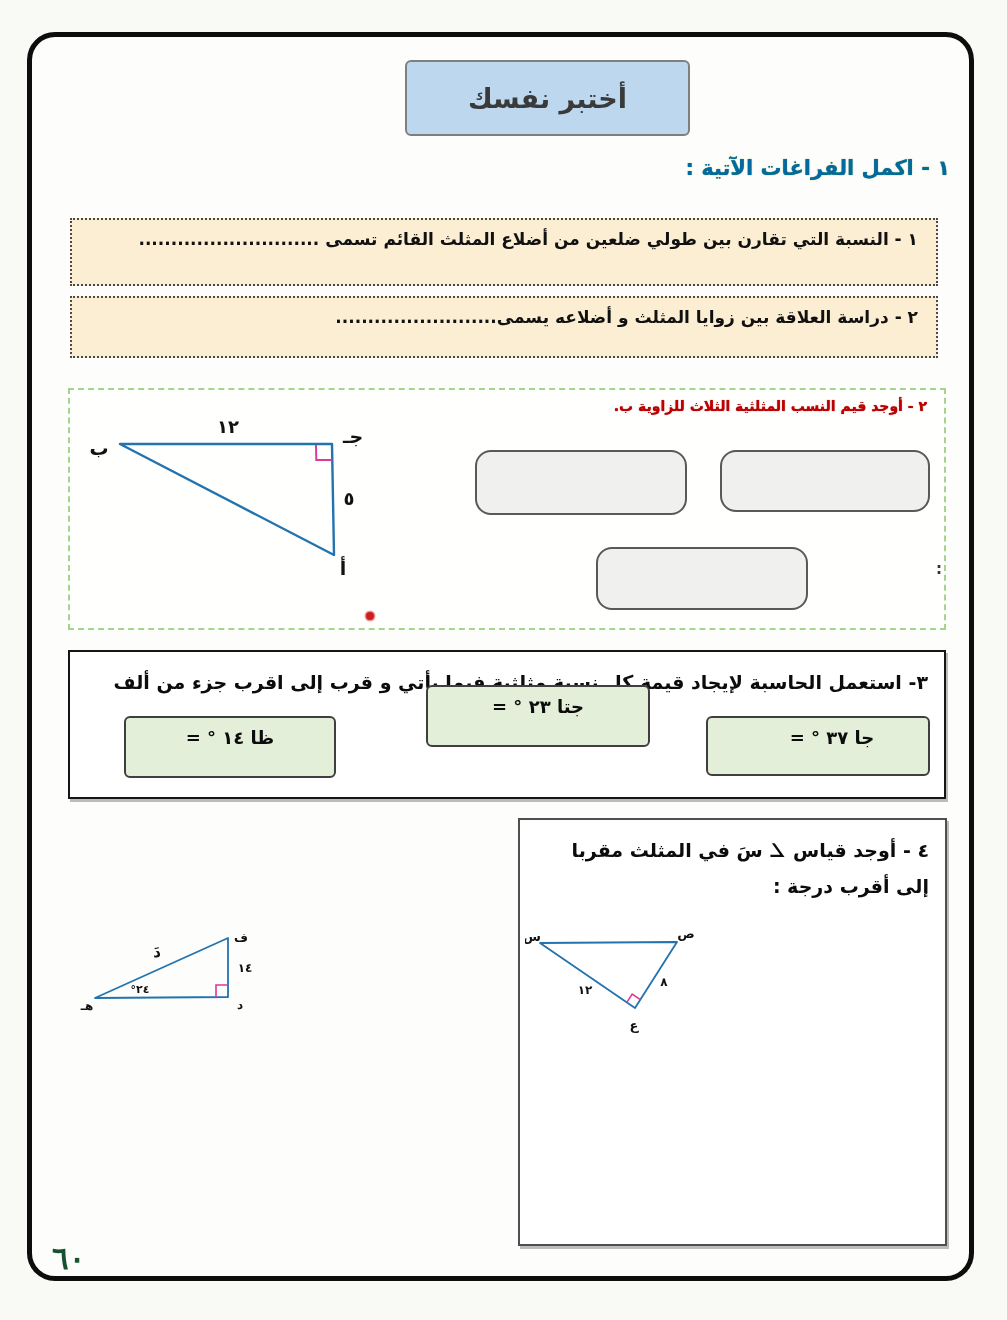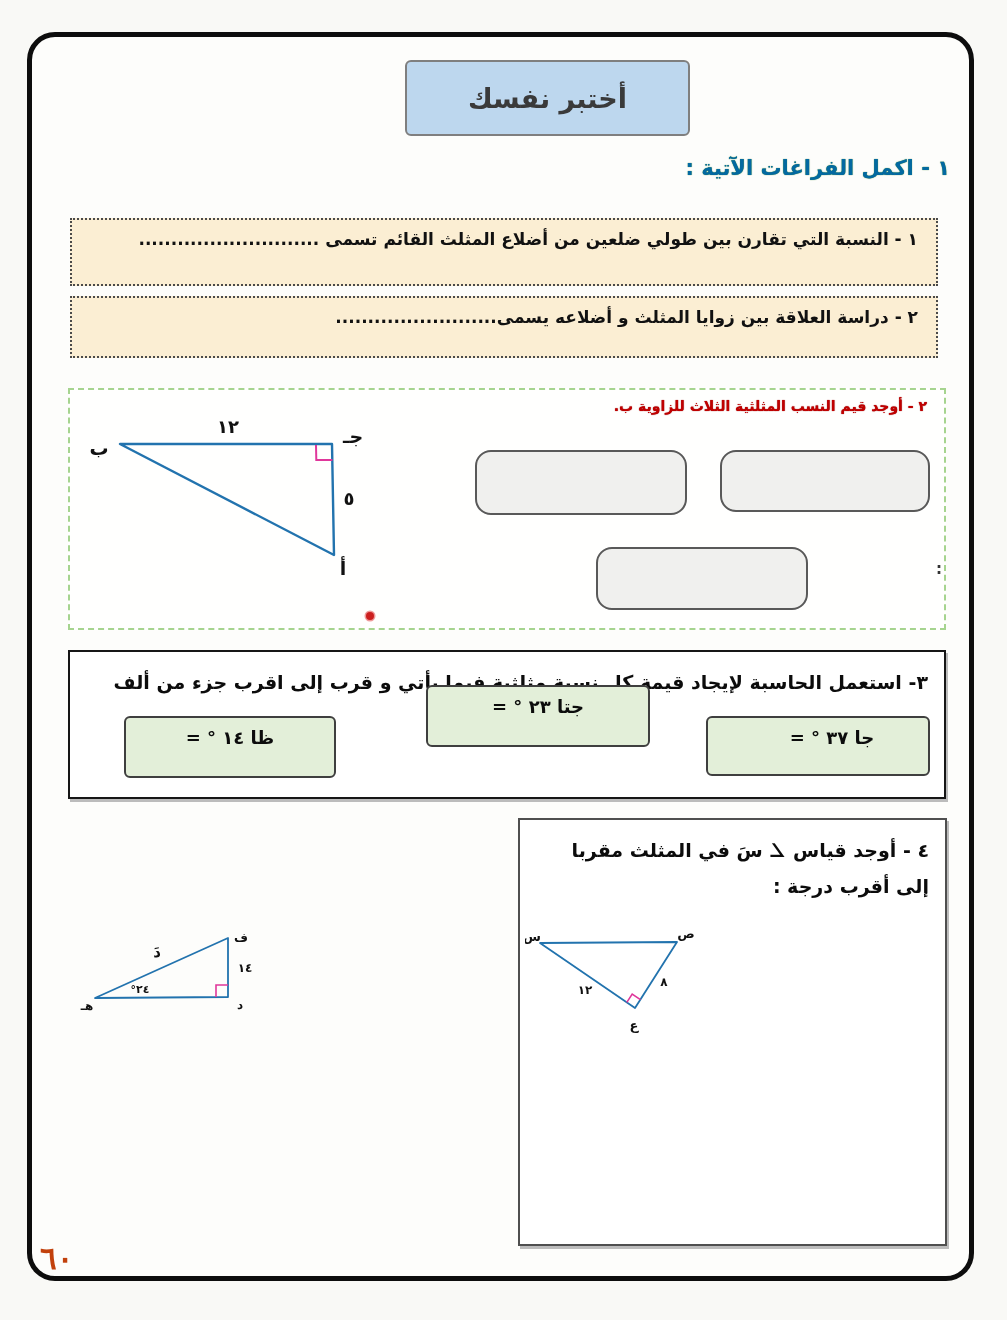--- a/index.html
+++ b/index.html
@@ -114,23 +114,23 @@
     border:2px solid #4f4f4f;
     box-shadow:2px 3px 0 #bcbcbc;
   }
   .angle-sym {
     display:inline-block;
     transform:scaleX(-1);
     font-weight:bold;
   }
 
   .page-number {
-    left:40px; top:1240px;
+    left:52px; top:1240px;
     font-family:"DejaVu Serif", serif;
-    font-size:31px; font-weight:bold; color:#c2410c;
+    font-size:31px; font-weight:bold; color:#14532d;
   }
 
   svg text {
     font-family:"DejaVu Sans", sans-serif;
     fill:#111;
     font-weight:bold;
   }
 </style>
 </head>
 <body>

